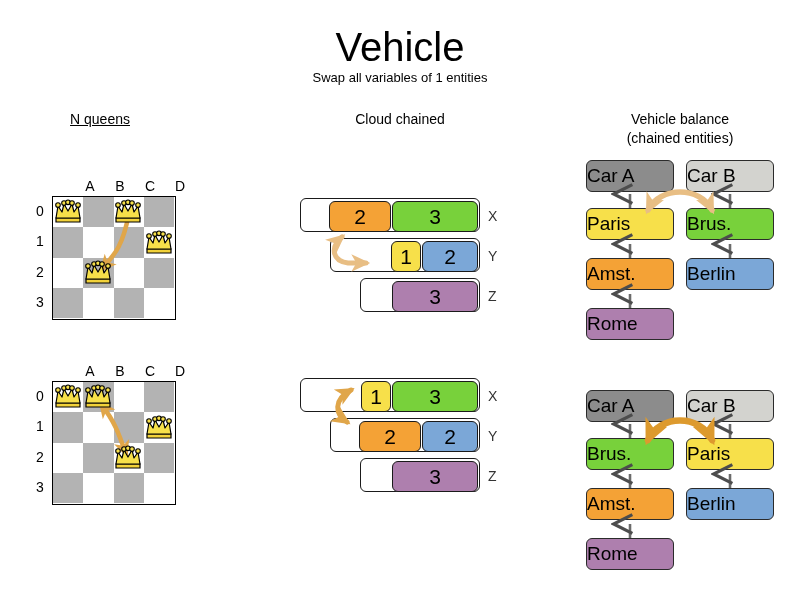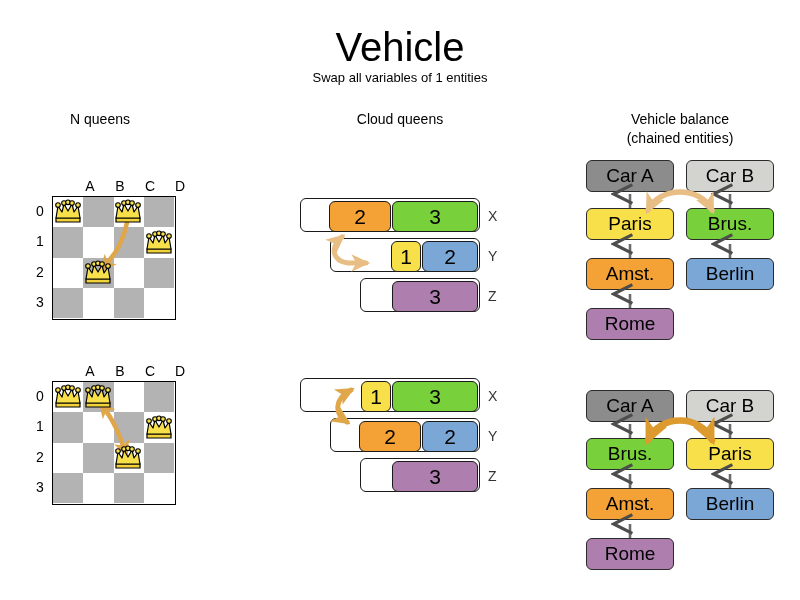--- a/index.html
+++ b/index.html
@@ -47,34 +47,34 @@
     border-radius:6px;box-sizing:border-box;
     font-size:21px;line-height:29px;text-align:center;color:#000;
   }
   .bar-label{
     position:absolute;font-size:14px;line-height:16px;color:#333;
   }
 
   
   .node{
     position:absolute;width:88px;height:32px;border:1.6px solid #2b2b2b;
-    border-radius:6px;box-sizing:border-box;text-align:center;
+    border-radius:6px;box-sizing:border-box;text-align:left;
     font-size:19px;line-height:29px;color:#000;
   }
 
   svg{overflow:visible;}
 </style>
 </head>
 <body>
 
 <div id="title">Vehicle</div>
 <div id="subtitle">Swap all variables of 1 entities</div>
 
-<div class="col-head" style="left:20px;top:110px;width:160px;">N queens</div>
-<div class="col-head" style="left:320px;top:110px;width:160px;">Cloud queens</div>
+<div class="col-head" style="left:20px;top:110px;width:160px;text-decoration:underline;">N queens</div>
+<div class="col-head" style="left:320px;top:110px;width:160px;">Cloud chained</div>
 <div class="col-head" style="left:600px;top:110px;width:160px;">Vehicle balance</div>
 <div class="col-head" style="left:600px;top:129px;width:160px;">(chained entities)</div>
 
 <svg width="0" height="0" style="position:absolute;">
   <defs>
     <g id="queen-glyph">
       <path d="M2,18 L2,22 L26,22 L26,18 Z" fill="#F2D23A" stroke="#000" stroke-width="1.2"></path>
       <path d="M2,18 L4,6 L8,12 L10,4 L14,11 L18,4 L20,12 L24,6 L26,18 Z" fill="#F7E04A" stroke="#000" stroke-width="1.2" stroke-linejoin="round"></path>
       <circle cx="4" cy="5" r="2.3" fill="#F7E04A" stroke="#000" stroke-width="1.1"></circle>
       <circle cx="10" cy="3" r="2.3" fill="#F7E04A" stroke="#000" stroke-width="1.1"></circle>

